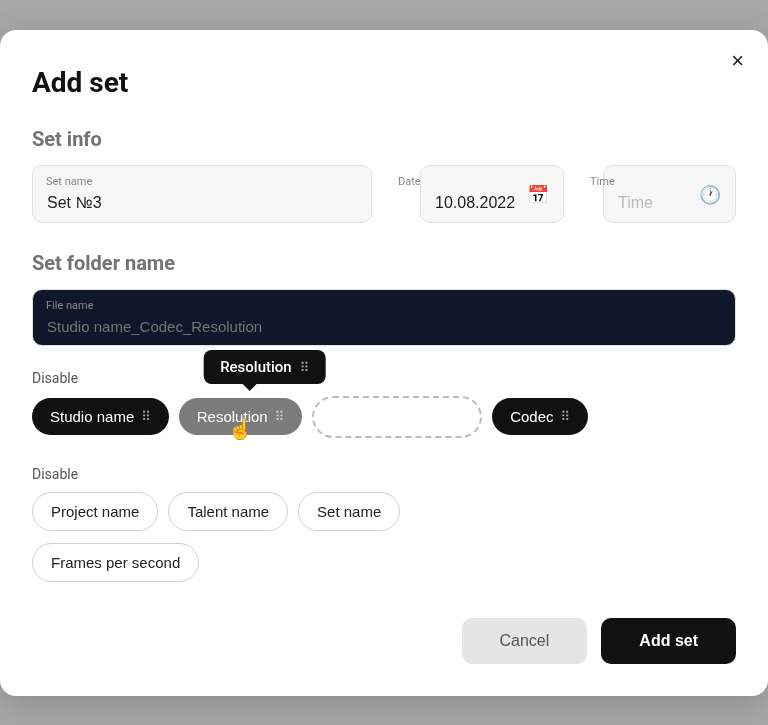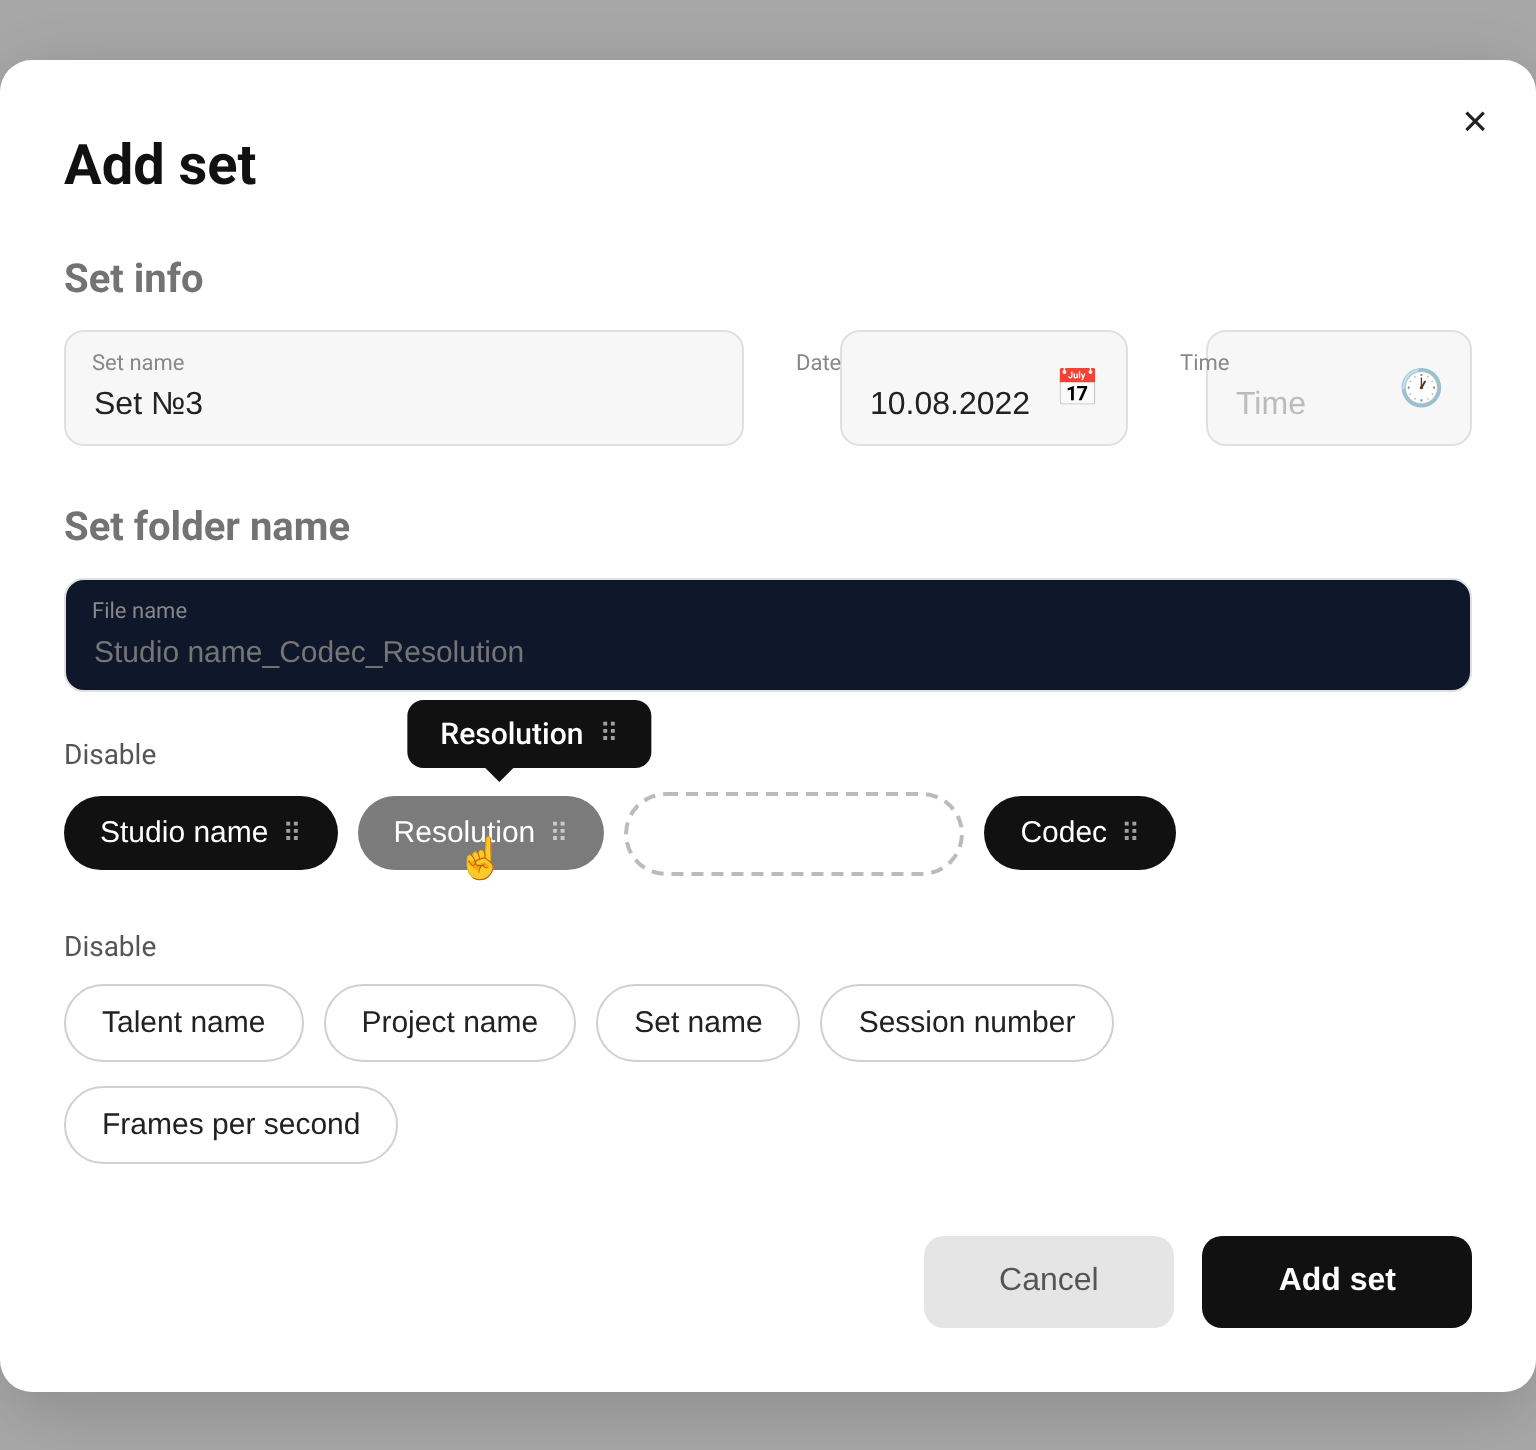--- a/index.html
+++ b/index.html
@@ -306,30 +306,27 @@
           <span class="drag-icon">⠿</span>
         </button>
 
       </div>
     </div>
 
     <div class="tags-section">
       <div class="tags-label">Disable</div>
       <div class="disabled-row">
         <button class="tag-btn disabled-tag">
+          <span>Project name</span>
+        </button>
+        <button class="tag-btn disabled-tag">
           <span>Talent name</span>
-        </button>
-        <button class="tag-btn disabled-tag">
-          <span>Project name</span>
         </button>
         <button class="tag-btn disabled-tag">
           <span>Set name</span>
-        </button>
-        <button class="tag-btn disabled-tag">
-          <span>Session number</span>
         </button>
       </div>
       <div style="margin-top:10px;">
         <button class="tag-btn disabled-tag">
           <span>Frames per second</span>
         </button>
       </div>
     </div>
 
     <div class="modal-footer">

